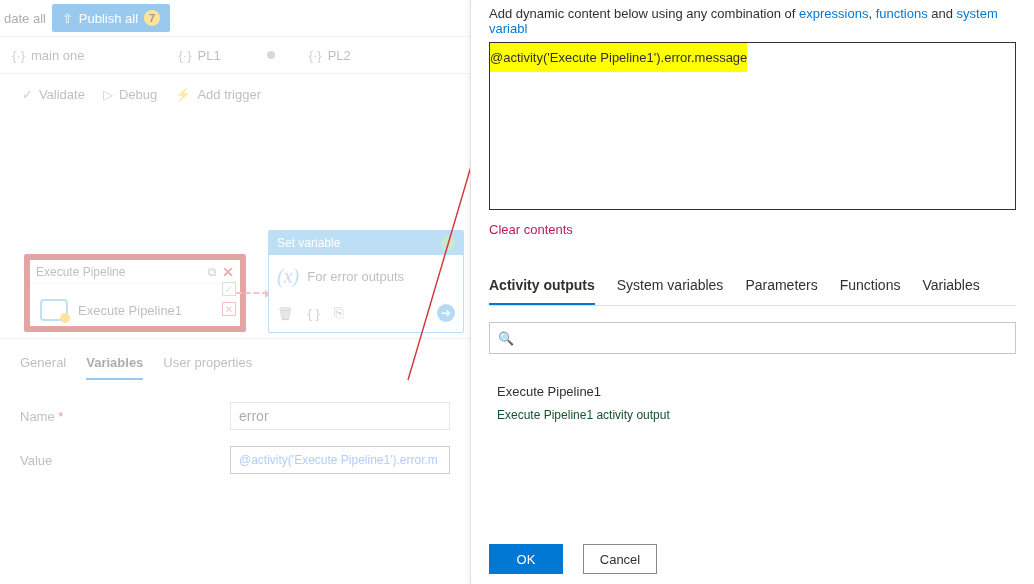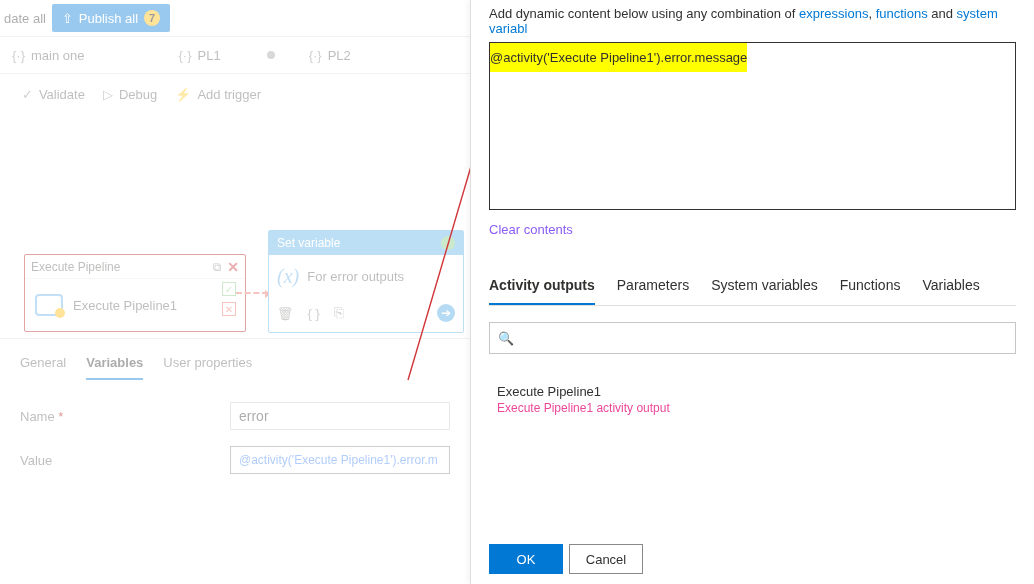--- a/index.html
+++ b/index.html
@@ -20,21 +20,21 @@
     .tab .dot { width: 8px; height: 8px; border-radius: 50%; background: #a19f9d; }
     .tab-icon { color: #8a8886; font-size: 13px; }
 
     
     .toolbar { display: flex; align-items: center; height: 40px; gap: 18px; padding-left: 22px; color: #605e5c; }
     .toolbar .tb-item { display: inline-flex; align-items: center; gap: 6px; }
     .tb-icon { color: #8a8886; }
 
     
     .canvas { position: relative; height: 220px; padding-top: 10px; }
-    .activity-box { position: absolute; background: #fff; border: 1px solid #b91c1c; border-radius: 2px; width: 222px; }
+    .activity-box { position: absolute; background: #fff; border: 6px solid #b91c1c; border-radius: 2px; width: 222px; }
     .exec-pipeline { left: 24px; top: 140px; height: 78px; }
     .exec-pipeline .ab-header { height: 24px; display: flex; align-items: center; padding: 0 6px; color: #605e5c; font-size: 12px; border-bottom: 1px solid #edebe9; }
     .ab-header .spacer { flex: 1; }
     .ab-header .hicon { color: #8a8886; margin-left: 6px; }
     .ab-header .del { color: #d13438; margin-left: 6px; font-weight: bold; font-size: 14px; }
     .exec-pipeline .ab-body { display: flex; align-items: center; height: 52px; padding-left: 10px; gap: 10px; color: #605e5c; }
     .pipe-icon { width: 28px; height: 22px; border: 2px solid #69afe5; border-radius: 4px; position: relative; }
     .pipe-icon::after { content: ""; position: absolute; right: -4px; bottom: -4px; width: 10px; height: 10px; background: #ffb900; border-radius: 50%; }
 
     .setvar-box { left: 268px; top: 116px; width: 196px; border: 1px solid #5ab0e6; }
@@ -71,36 +71,36 @@
 
     
     .right-panel { position: absolute; left: 470px; top: 0; width: 564px; height: 100%; background: #fff; border-left: 1px solid #e1dfdd; padding-top: 6px; z-index: 30; box-shadow: -2px 0 6px rgba(0,0,0,0.05); }
     .rp-content { padding: 0 18px; }
     .dyn-help { font-size: 13px; color: #323130; margin-bottom: 6px; }
     .dyn-help a { color: #0078d4; text-decoration: none; }
 
     .expr-box { border: 1px solid #323130; height: 168px; width: 100%; background: #fff; position: relative; font-family: Consolas, "Courier New", monospace; font-size: 13px; }
     .expr-highlight { background: #ffff00; display: inline-block; padding: 7px 0; }
 
-    .clear-link { color: #8b5cf6; margin-top: 12px; display: inline-block; cursor: pointer; }
+    .clear-link { color: #be185d; margin-top: 12px; display: inline-block; cursor: pointer; }
 
     .rp-tabs { display: flex; gap: 22px; margin-top: 30px; border-bottom: 1px solid #e1dfdd; }
     .rp-tab { padding: 10px 0; color: #323130; font-size: 14px; }
     .rp-tab.active { font-weight: 600; border-bottom: 2px solid #0078d4; color: #323130; }
 
     .search-box { margin-top: 16px; height: 32px; width: 100%; border: 1px solid #c8c6c4; display: flex; align-items: center; padding: 0 8px; color: #605e5c; gap: 6px; }
     .search-box input { border: none; outline: none; flex: 1; font-size: 13px; }
 
     .result-list { margin-top: 20px; padding: 4px; }
     .result-item { padding: 6px 4px; }
     .result-item .r-title { font-size: 13px; color: #323130; }
-    .result-item .r-sub { font-size: 12px; color: #ec4899; margin-top: 2px; }
-
-    
-    .rp-footer { position: absolute; left: 18px; bottom: 10px; display: flex; gap: 6px; }
+    .result-item .r-sub { font-size: 12px; color: #14532d; margin-top: 9px; }
+
+    
+    .rp-footer { position: absolute; left: 18px; bottom: 10px; display: flex; gap: 20px; }
     .btn-primary { background: #0078d4; color: #fff; border: none; height: 30px; width: 74px; font-size: 13px; }
     .btn-secondary { background: #fff; color: #323130; border: 1px solid #8a8886; height: 30px; width: 74px; font-size: 13px; }
 
     
     .red-arrow line { stroke: #d13438; stroke-width: 1.4; }
     .red-arrow polygon { fill: #d13438; }
   </style>
 </head>
 <body>
 
@@ -215,22 +215,22 @@
     </div>
 
     <div class="expr-box">
       <span class="expr-highlight">@activity('Execute Pipeline1').error.message</span>
     </div>
 
     <span class="clear-link">Clear contents</span>
 
     <div class="rp-tabs">
       <div class="rp-tab active">Activity outputs</div>
+      <div class="rp-tab">System variables</div>
       <div class="rp-tab">Parameters</div>
-      <div class="rp-tab">System variables</div>
       <div class="rp-tab">Functions</div>
       <div class="rp-tab">Variables</div>
     </div>
 
     <div class="search-box">
       <span>🔍</span>
     </div>
 
     <div class="result-list">
       <div class="result-item">

